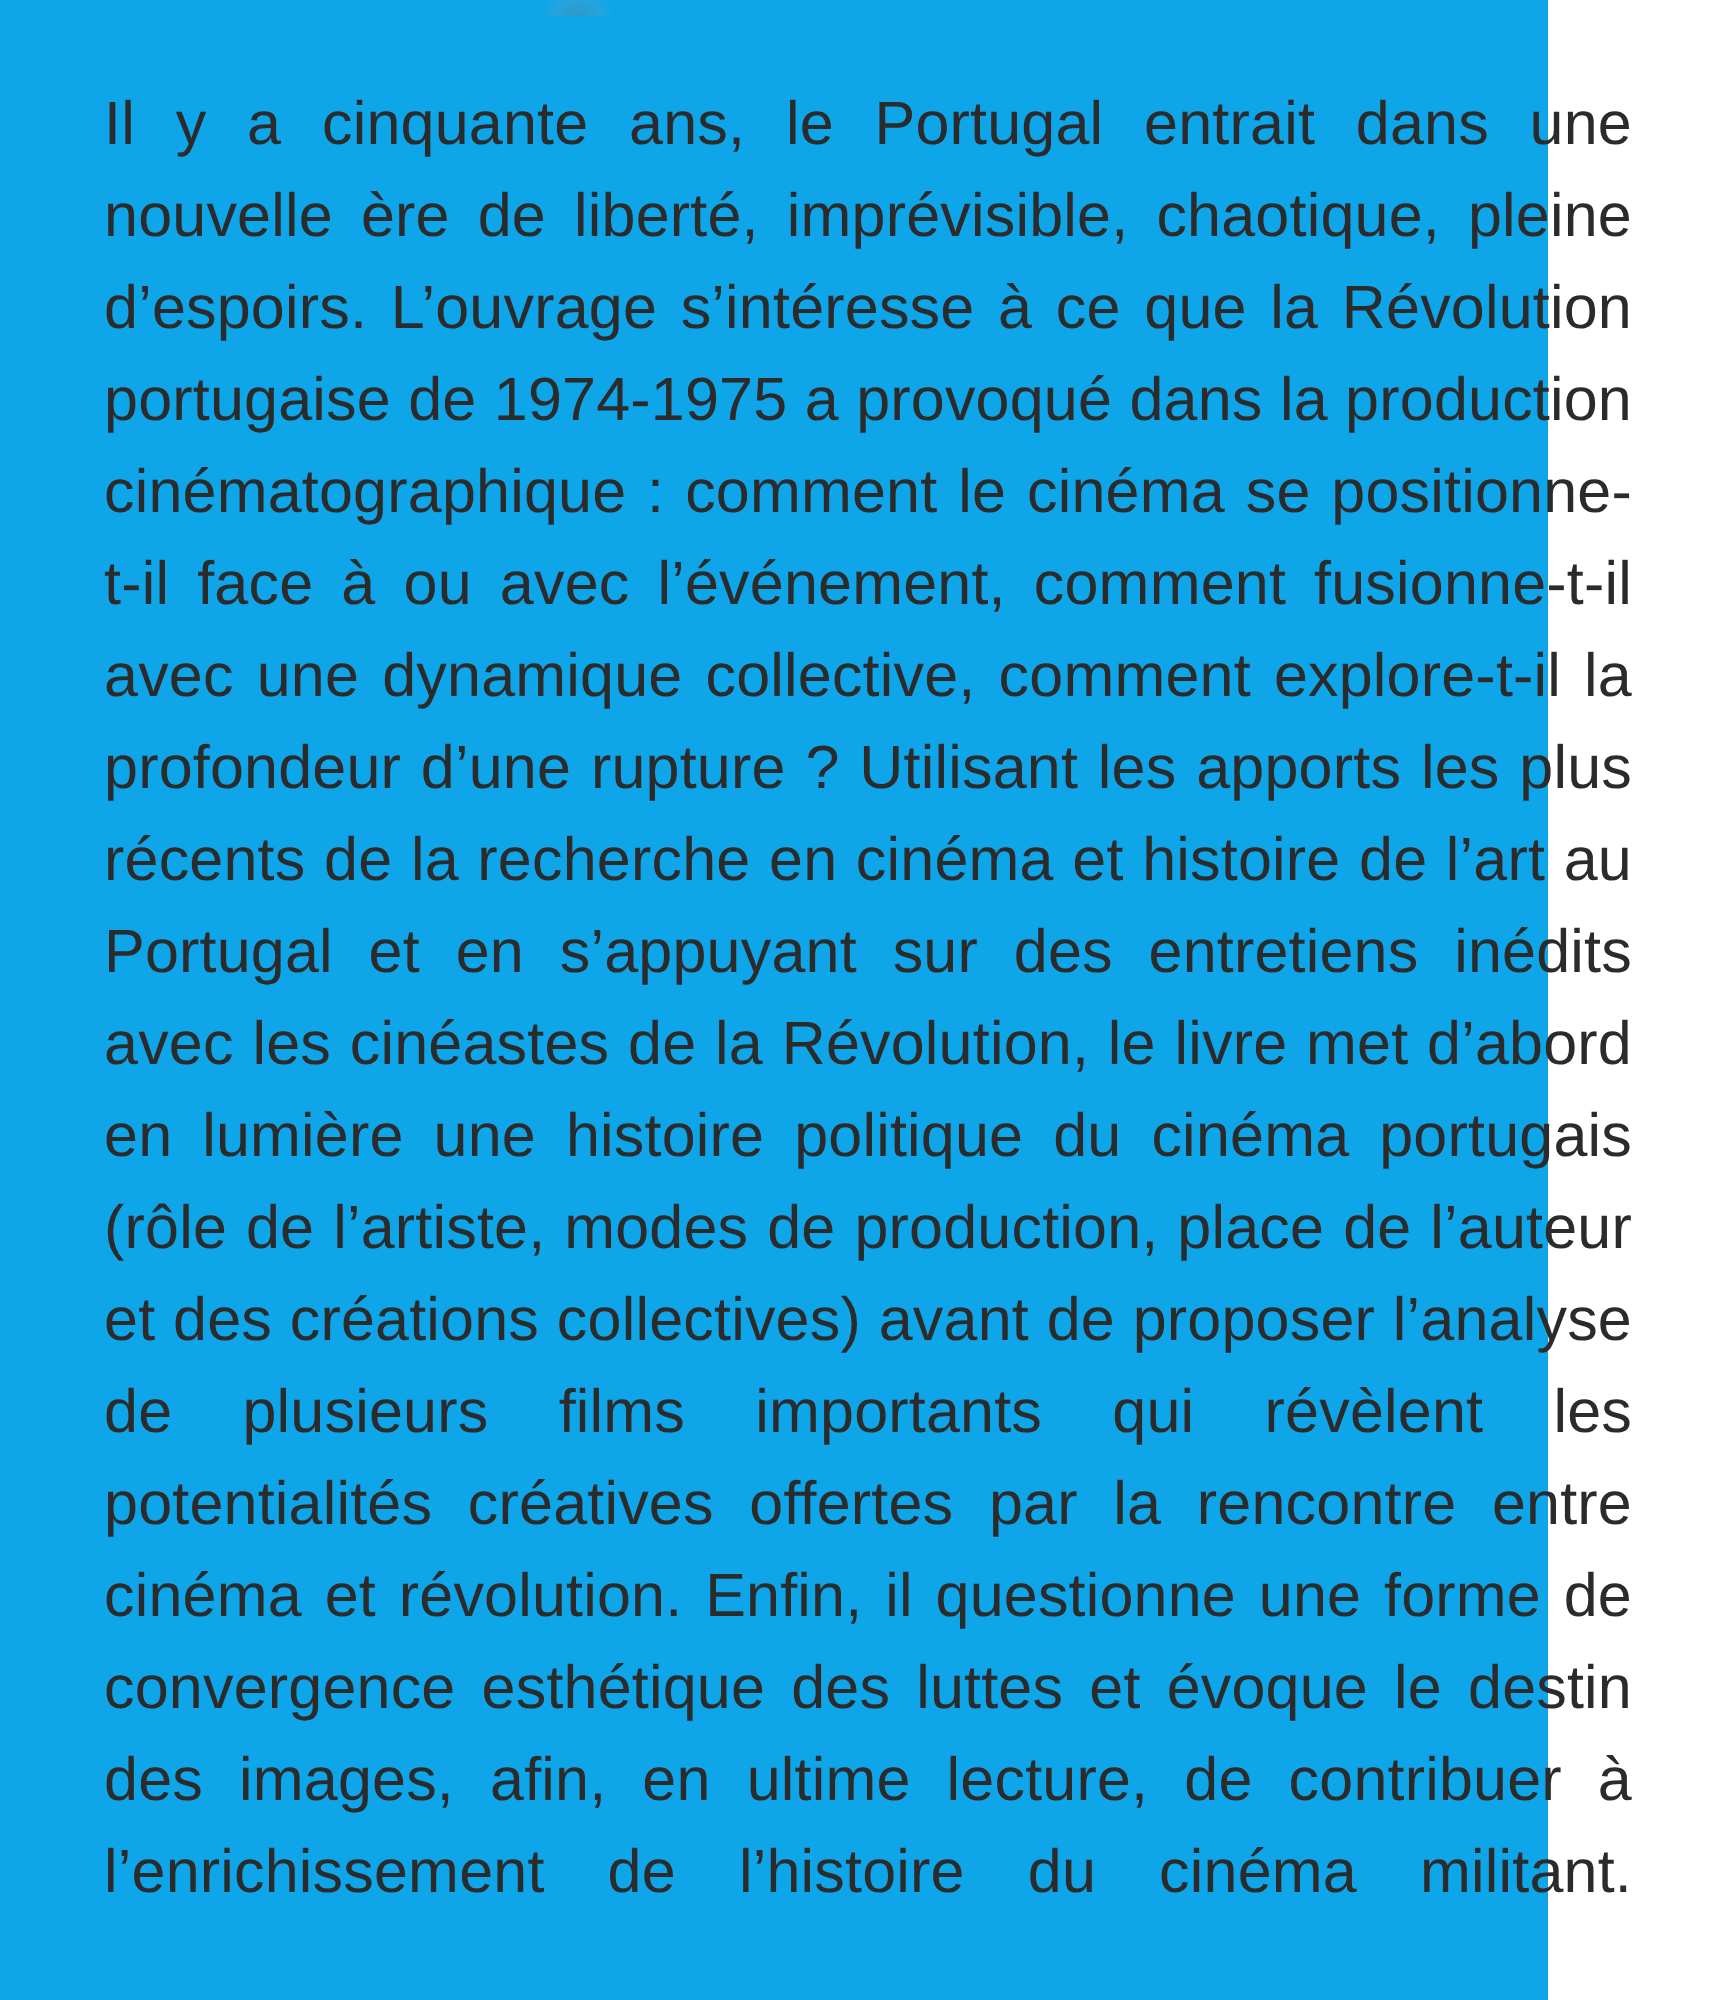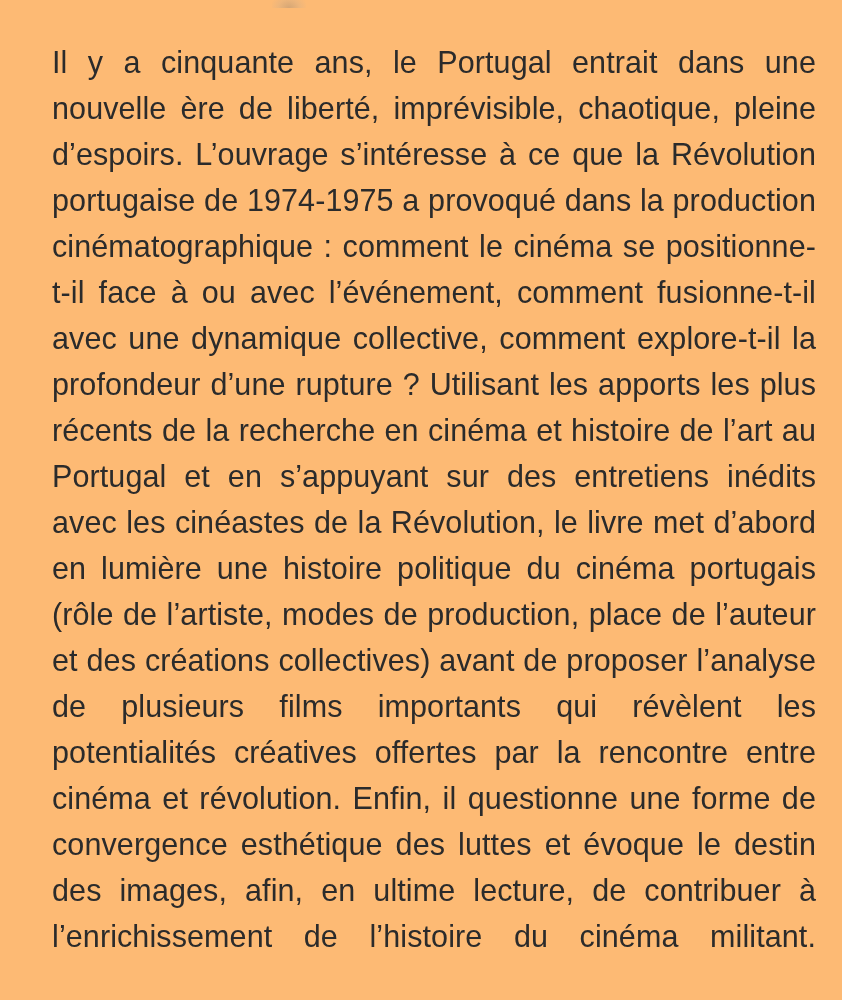--- a/index.html
+++ b/index.html
@@ -10,23 +10,23 @@
 
   body {
     width: 866px;
     height: 1000px;
     overflow: hidden;
     font-family: "Liberation Sans", sans-serif;
   }
 
   .page {
     position: relative;
-    width: 842px;
+    width: 774px;
     height: 1000px;
-    background: #fdba74;
+    background: #0ea5e9;
     box-sizing: border-box;
   }
 
   
   .top-artifact {
     position: absolute;
     top: -6px;
     left: 272px;
     width: 34px;
     height: 14px;

